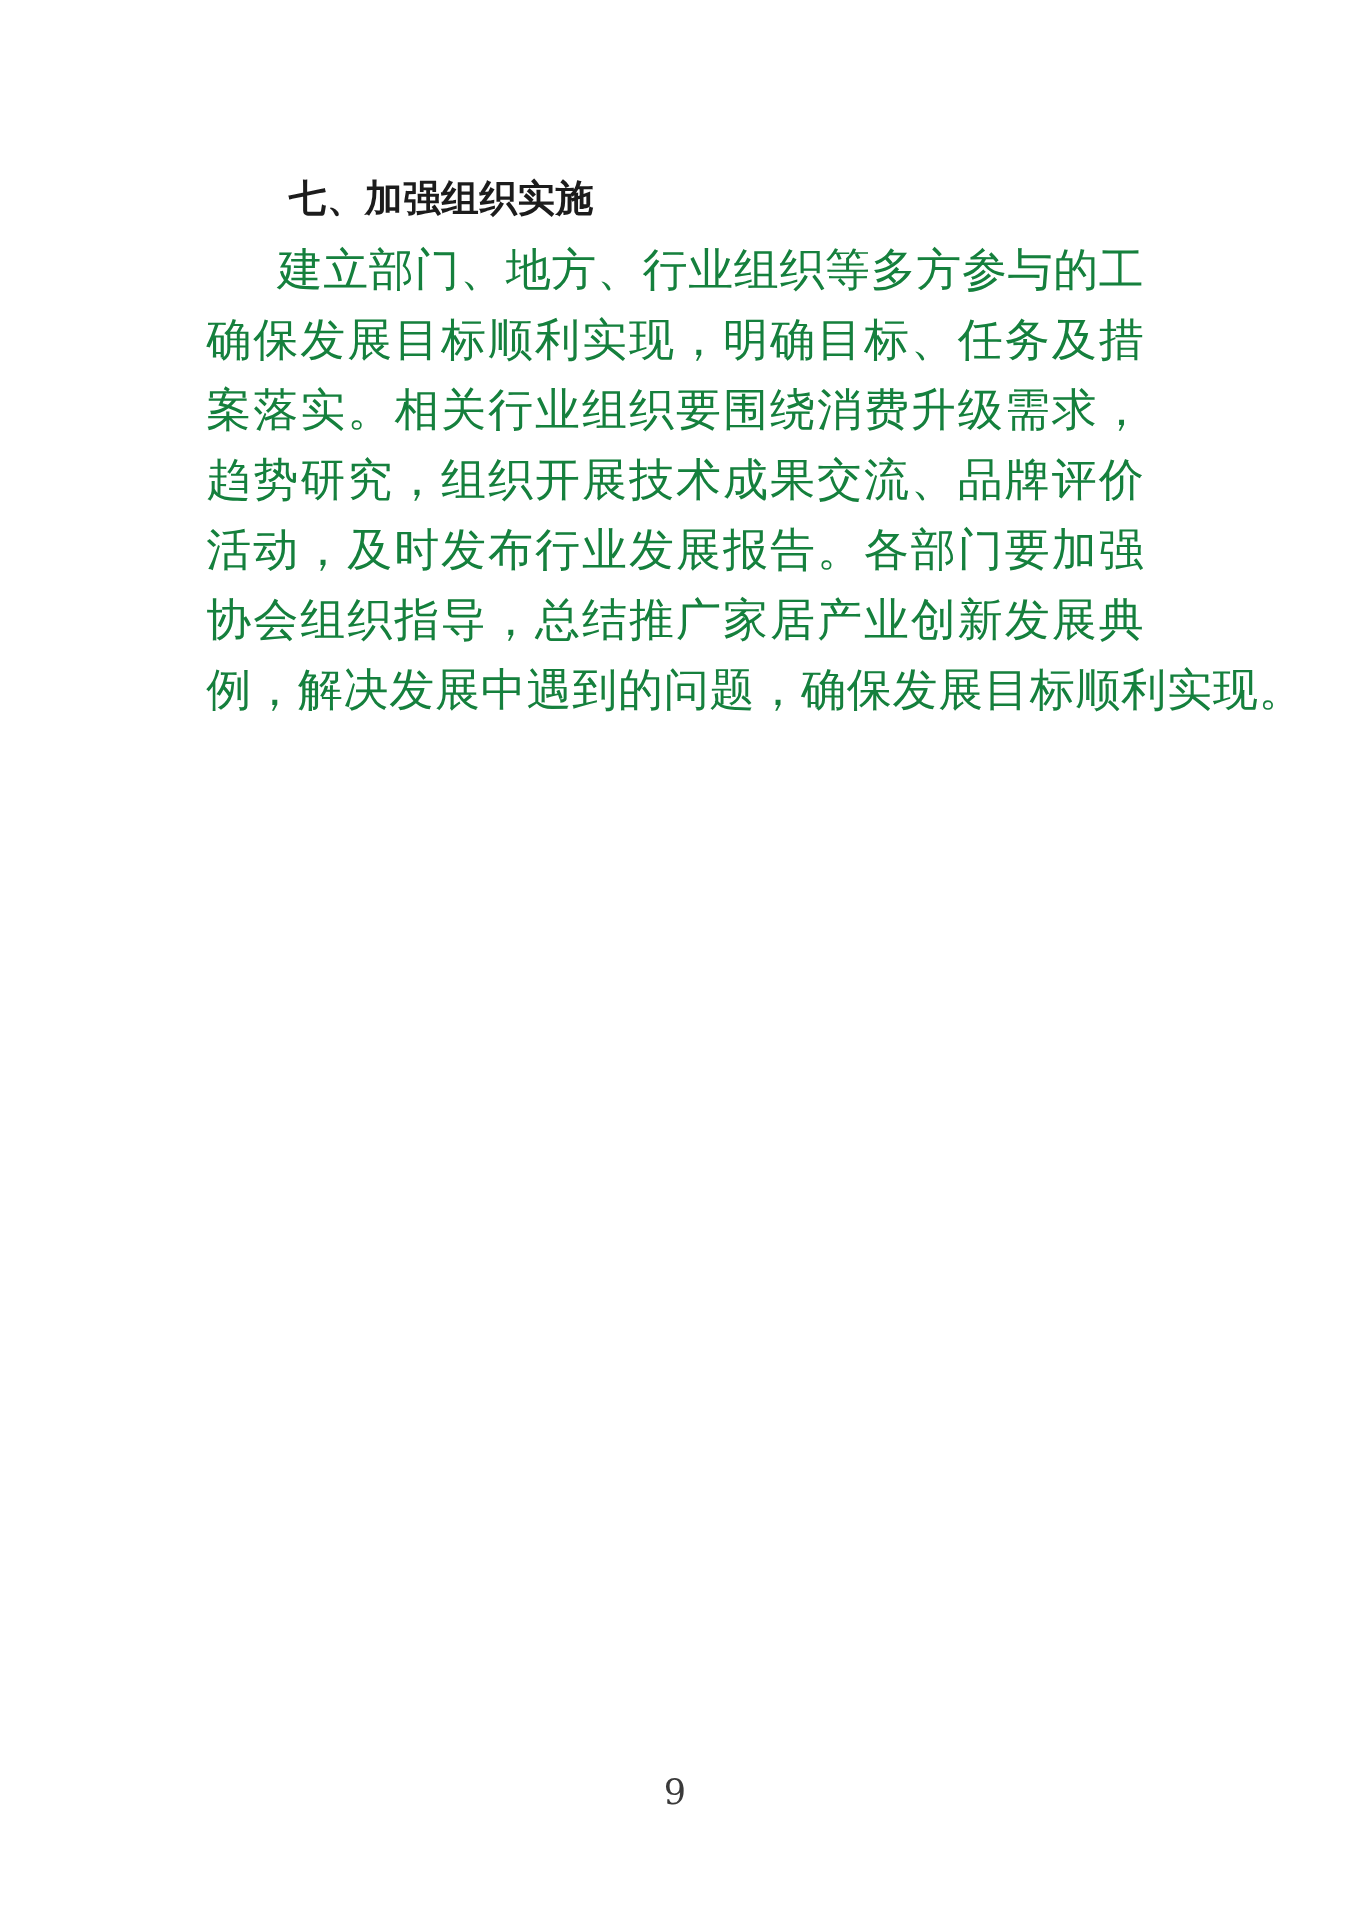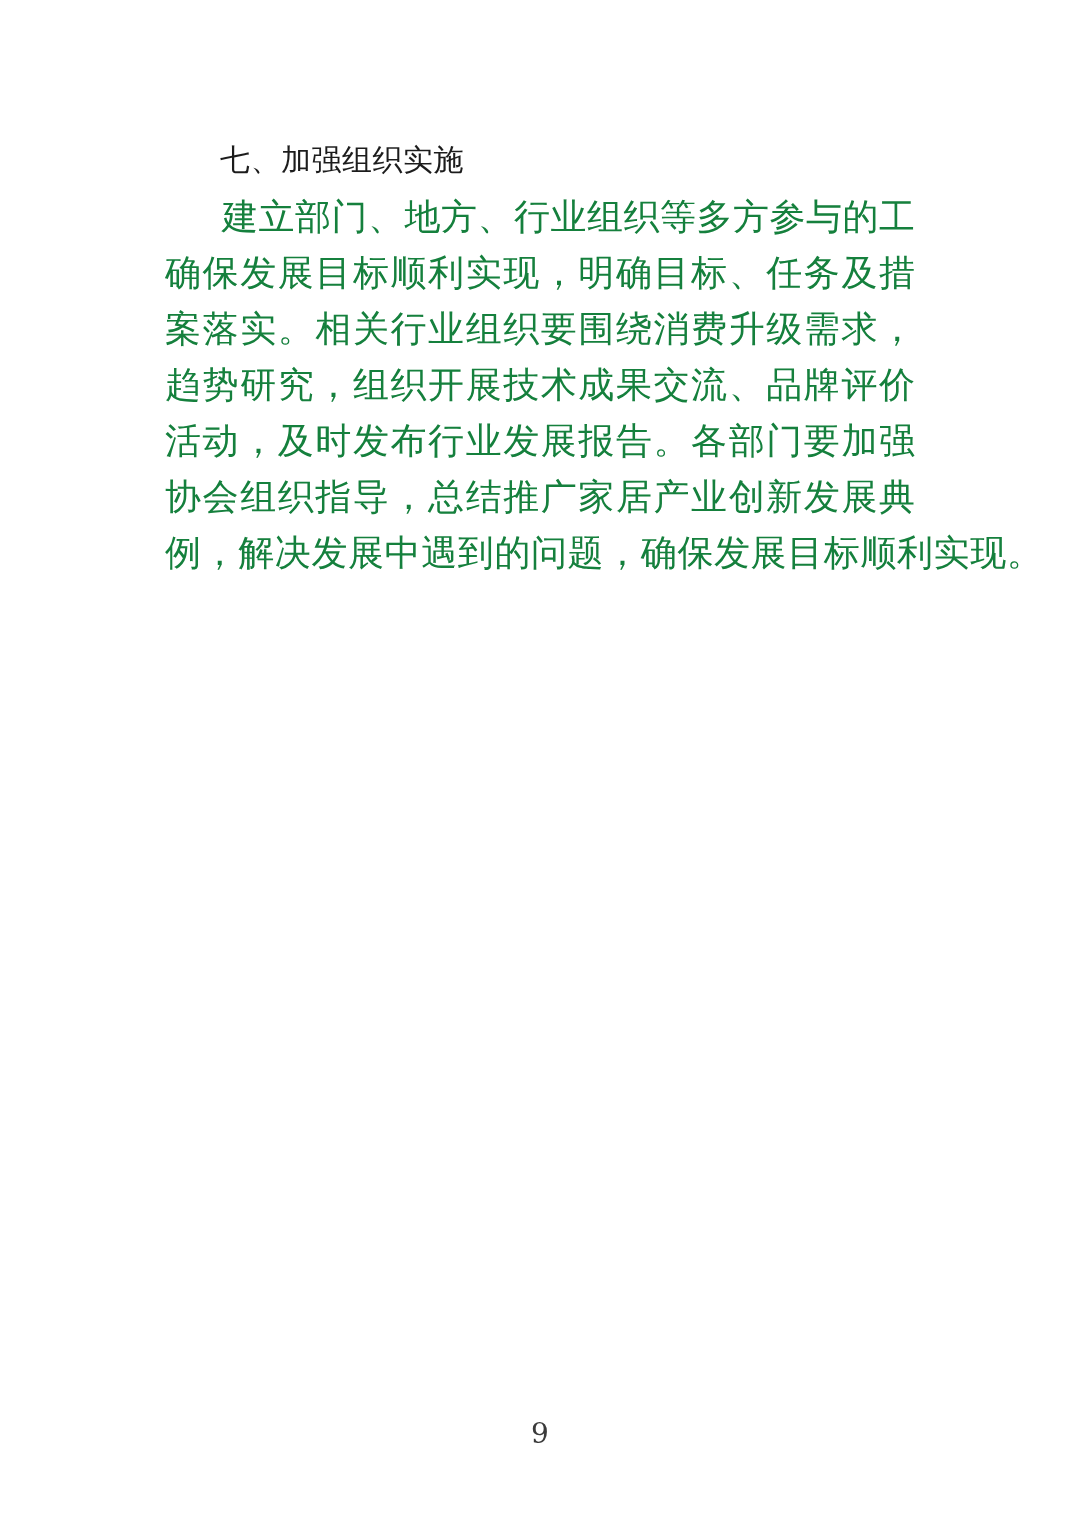--- a/index.html
+++ b/index.html
@@ -14,27 +14,27 @@
     overflow: hidden;
   }
   .page {
     position: relative;
     width: 1080px;
     height: 1527px;
     background: #ffffff;
   }
   .section-heading {
     position: absolute;
-    left: 165px;
+    left: 176px;
     top: 142px;
     width: 750px;
     padding-left: 55px;
     box-sizing: border-box;
     font-family: "Liberation Sans", "DejaVu Sans", sans-serif;
-    font-weight: normal;
+    font-weight: bold;
     font-size: 30px;
     line-height: 36px;
     letter-spacing: 0.5px;
     color: #1c1c1c;
     white-space: nowrap;
   }
   .paragraph {
     position: absolute;
     left: 165px;
     top: 189px;

